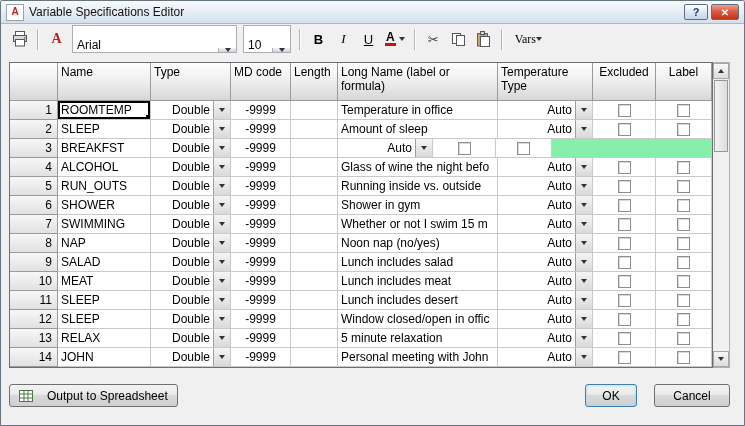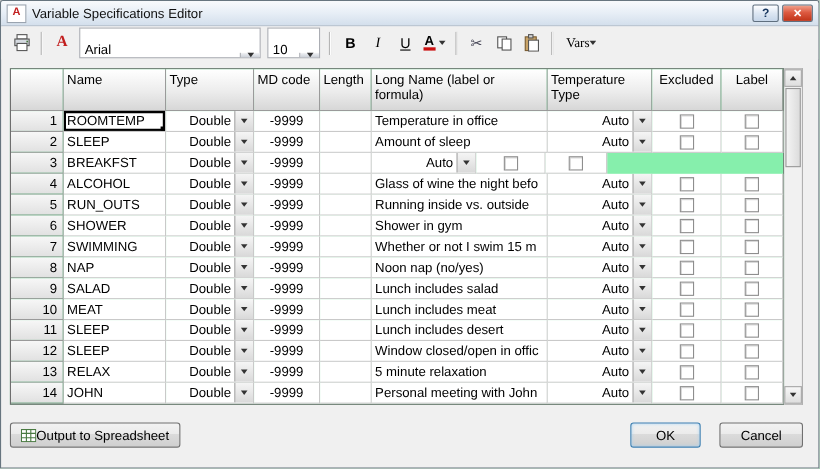--- a/index.html
+++ b/index.html
@@ -68,23 +68,23 @@
   .sb-btn{height:16px;box-sizing:border-box;background:linear-gradient(#f7f7f7,#dedede);
     border:1px solid #a7a7a7;display:flex;align-items:center;justify-content:center;}
   .sb-track{flex:1;position:relative;}
   .sb-thumb{position:absolute;top:1px;left:1px;right:1px;height:72px;
     background:linear-gradient(90deg,#f4f4f4,#dcdcdc);border:1px solid #979797;box-sizing:border-box;}
   
   .footer{display:flex;align-items:center;margin:16px 14px 0 8px;}
   .btn{height:23px;box-sizing:border-box;border:1px solid #707070;border-radius:3px;
     background:linear-gradient(#f2f2f2,#ebebeb 45%,#dbdbdb 46%,#cfcfcf);
     display:flex;align-items:center;justify-content:center;font-size:12px;}
-  .output-btn{padding:0 9px;gap:0;}
+  .output-btn{padding:0 9px;gap:14px;}
   .spacer{flex:1;}
-  .ok-btn{width:64px;border-color:#3c7fb1;box-shadow:inset 0 0 3px #9fd0f5;}
+  .ok-btn{width:52px;border-color:#3c7fb1;box-shadow:inset 0 0 3px #9fd0f5;}
   .cancel-btn{width:76px;margin-left:17px;}
 </style>
 </head>
 <body>
 
 <div class="window">
 
   <div class="titlebar">
     <span class="win-icon">
       <span class="win-icon-a">A</span>

